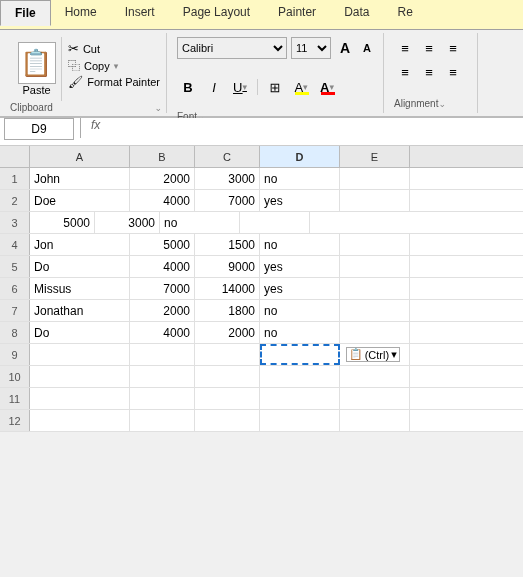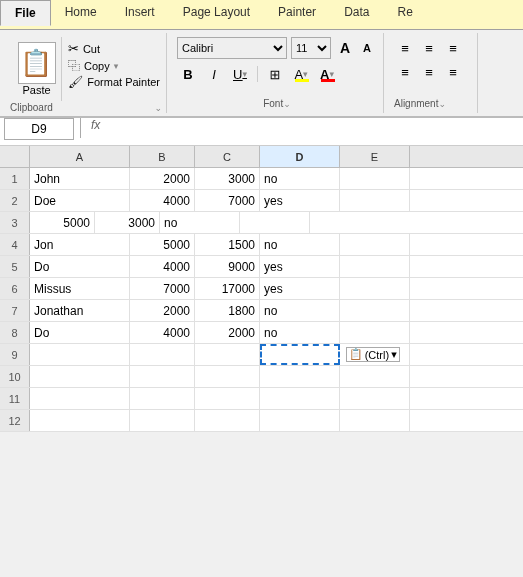--- a/index.html
+++ b/index.html
@@ -113,21 +113,21 @@
         <span style="font-size:12px;">🖌</span>
         <span>Format Painter</span>
       </div>
     </div>
     <div style="position:absolute;bottom:0;left:0;right:0;display:flex;justify-content:space-between;align-items:center;padding:0 4px;">
       <span style="font-size:10px;color:#555;">Clipboard</span>
       <span style="font-size:9px;color:#888;">⌄</span>
     </div>
   </div>
 
-  <div class="font-group" style="min-width:210px;">
+  <div class="font-group" style="min-width:210px;gap:13px;">
     <div class="font-row1">
       <select class="font-select">
         <option>Calibri</option>
       </select>
       <select class="font-size-select">
         <option>11</option>
       </select>
       <div class="font-size-btns">
         <button class="font-size-btn" style="font-size:14px; font-weight:bold;">A</button>
         <button class="font-size-btn" style="font-size:11px; font-weight:bold;">A</button>
@@ -148,21 +148,21 @@
         <span>A</span>
         <div class="color-swatch" style="background:#ffff00;"></div>
         <span class="small-arrow">▾</span>
       </button>
       <button class="font-btn color-btn" style="position:relative;">
         <span style="font-weight:bold;">A</span>
         <div class="color-swatch" style="background:#ff0000;"></div>
         <span class="small-arrow">▾</span>
       </button>
     </div>
-    <div class="group-label-row" style="margin-top:auto;display:flex;justify-content:center;width:100%;">
+    <div class="group-label-row" style="margin-top:auto;display:flex;justify-content:flex-start;width:100%;">
       <span style="font-size:10px;color:#555;">Font</span>
       <span style="font-size:9px;color:#888;">⌄</span>
     </div>
   </div>
 
   <div class="align-group" style="min-width:90px;">
     <div class="align-row">
       <button class="align-btn" title="Top align">≡</button>
       <button class="align-btn" title="Middle align">≡</button>
       <button class="align-btn" title="Bottom align">≡</button>
@@ -235,21 +235,21 @@
     <div class="cell cell-a">Do</div>
     <div class="cell cell-b">4000</div>
     <div class="cell cell-c">9000</div>
     <div class="cell cell-d">yes</div>
     <div class="cell cell-e"></div>
   </div>
       <div class="sheet-row">
     <div class="row-num">6</div>
     <div class="cell cell-a">Missus</div>
     <div class="cell cell-b">7000</div>
-    <div class="cell cell-c">17000</div>
+    <div class="cell cell-c">14000</div>
     <div class="cell cell-d">yes</div>
     <div class="cell cell-e"></div>
   </div>
       <div class="sheet-row">
     <div class="row-num">7</div>
     <div class="cell cell-a">Jonathan</div>
     <div class="cell cell-b">2000</div>
     <div class="cell cell-c">1800</div>
     <div class="cell cell-d">no</div>
     <div class="cell cell-e"></div>

